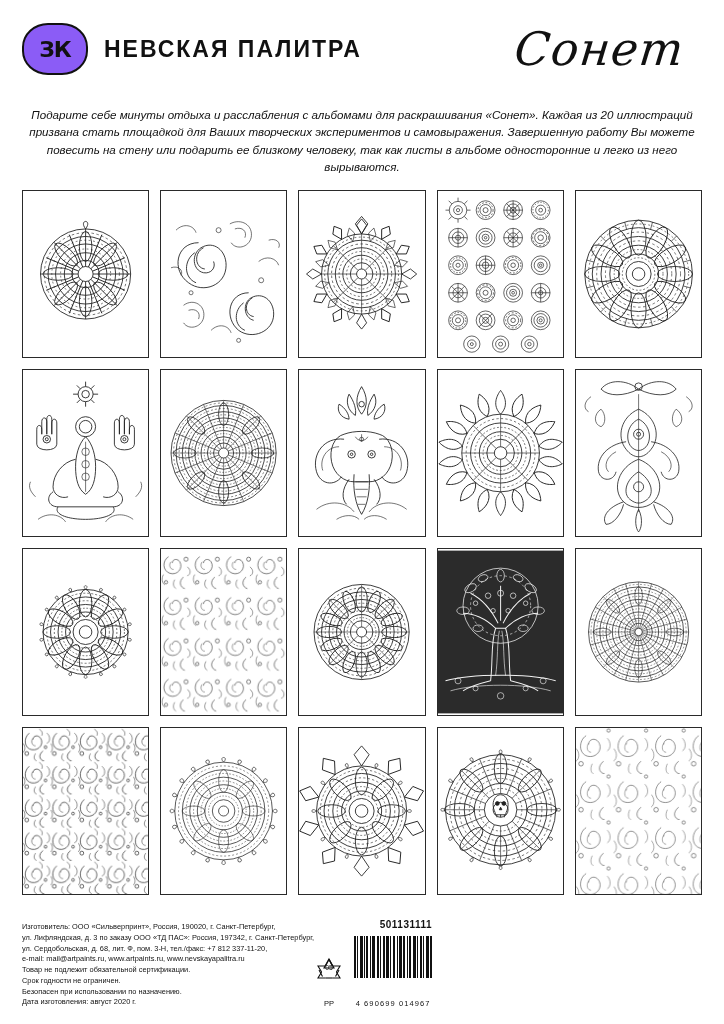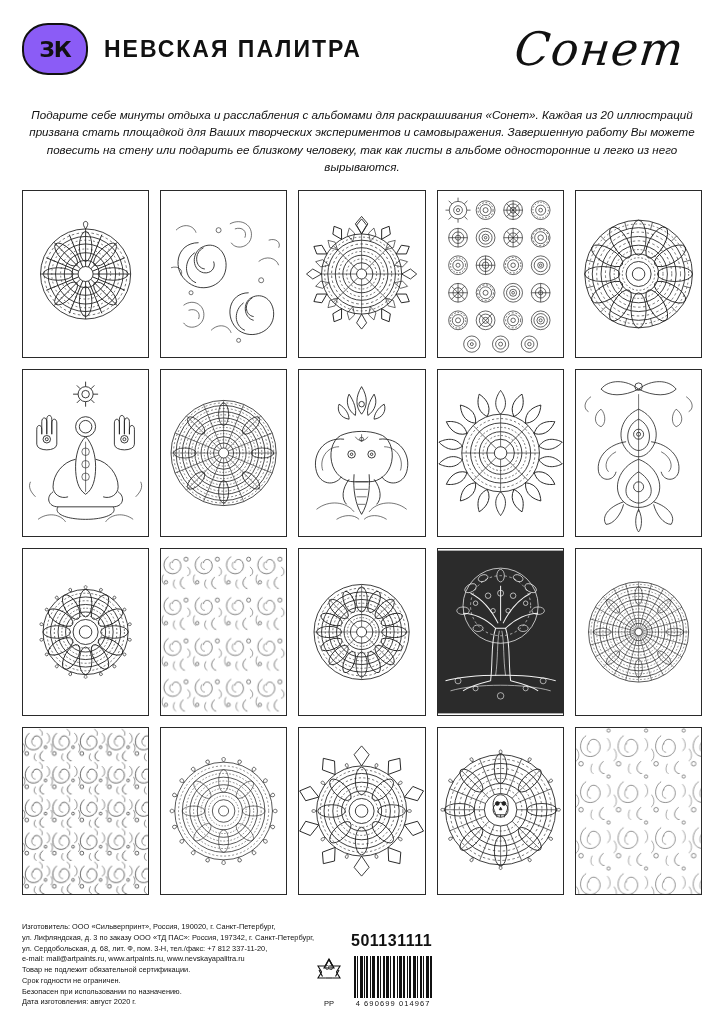--- a/index.html
+++ b/index.html
@@ -129,21 +129,21 @@
     color: #111;
     max-width: 430px;
   }
   .codes {
     display: flex;
     flex-direction: column;
     align-items: flex-end;
     gap: 4px;
   }
   .article-no {
-    font-size: 16px;
+    font-size: 10px;
     font-weight: bold;
     letter-spacing: 0.5px;
     color: #111;
     margin-bottom: 2px;
   }
   .code-row {
     display: flex;
     align-items: flex-end;
     gap: 10px;
   }
@@ -168,20 +168,21 @@
     font-size: 7px;
   }
   .recycle .lbl {
     margin-top: 17px;
     font-size: 7.5px;
   }
   .barcode {
     display: flex;
     flex-direction: column;
     align-items: center;
+    gap: 20px;
   }
   .bars {
     display: flex;
     align-items: flex-end;
     height: 42px;
     gap: 0;
   }
   .bars i {
     display: block;
     background: #111;

